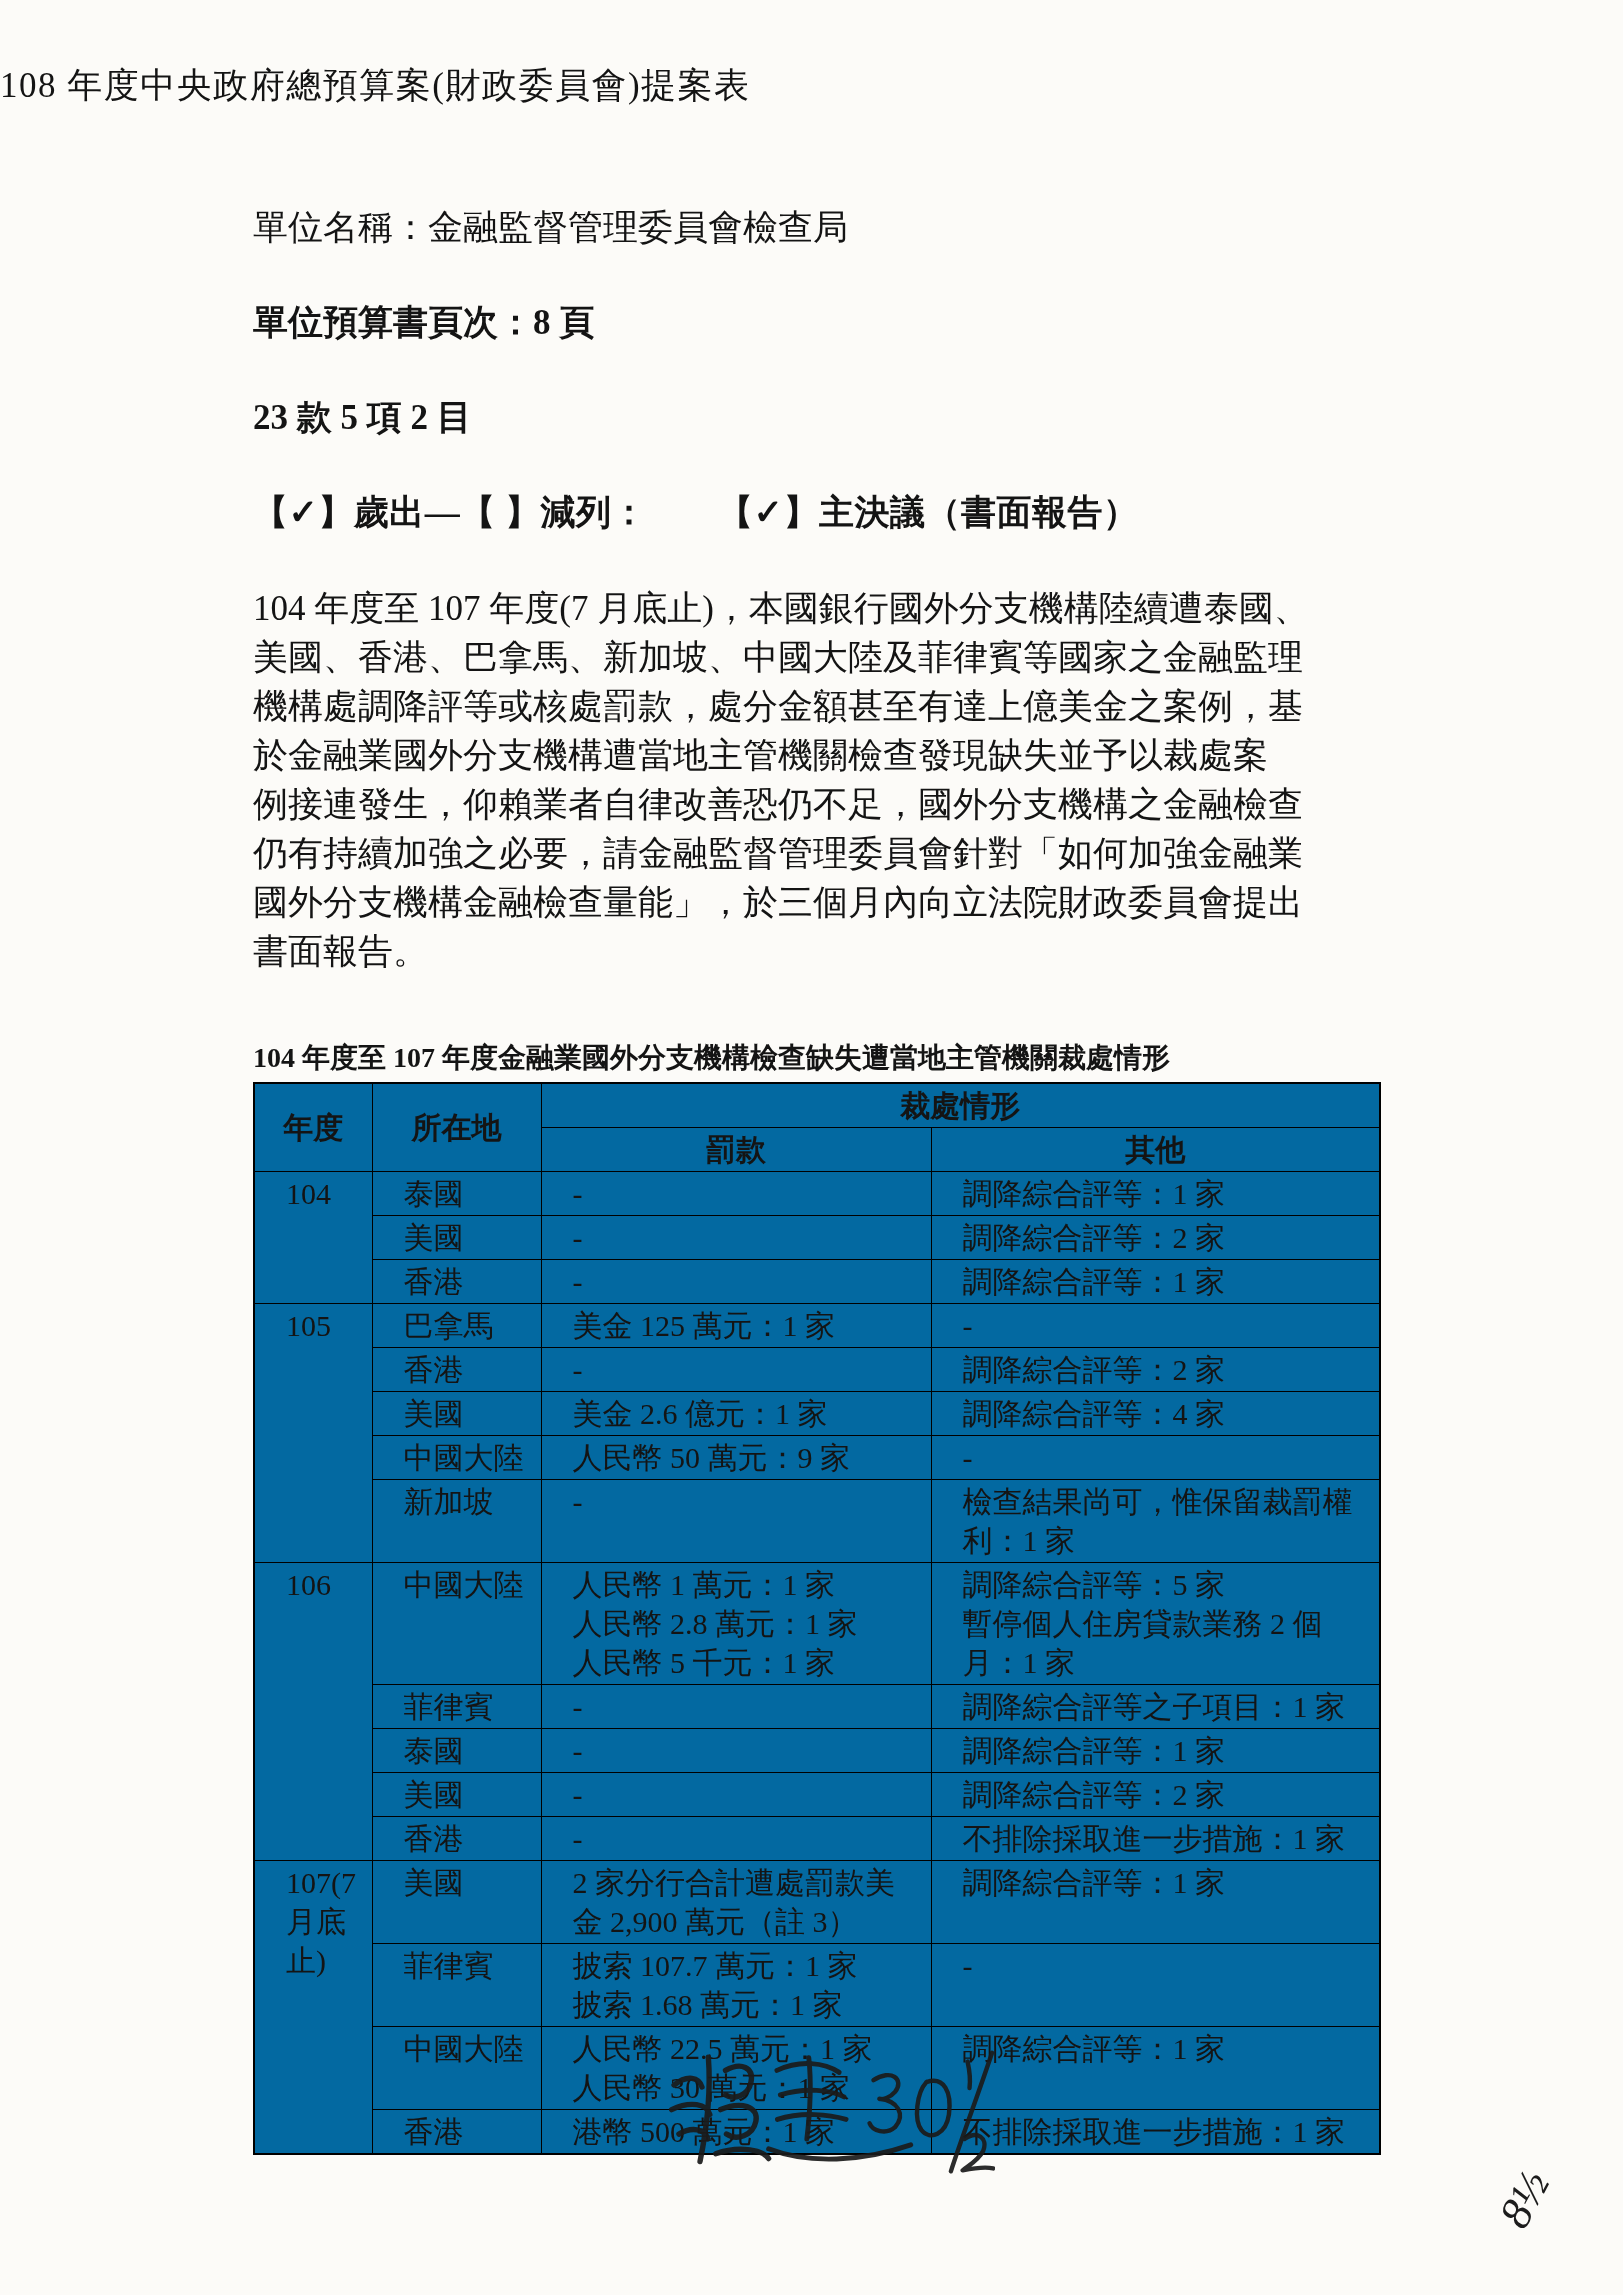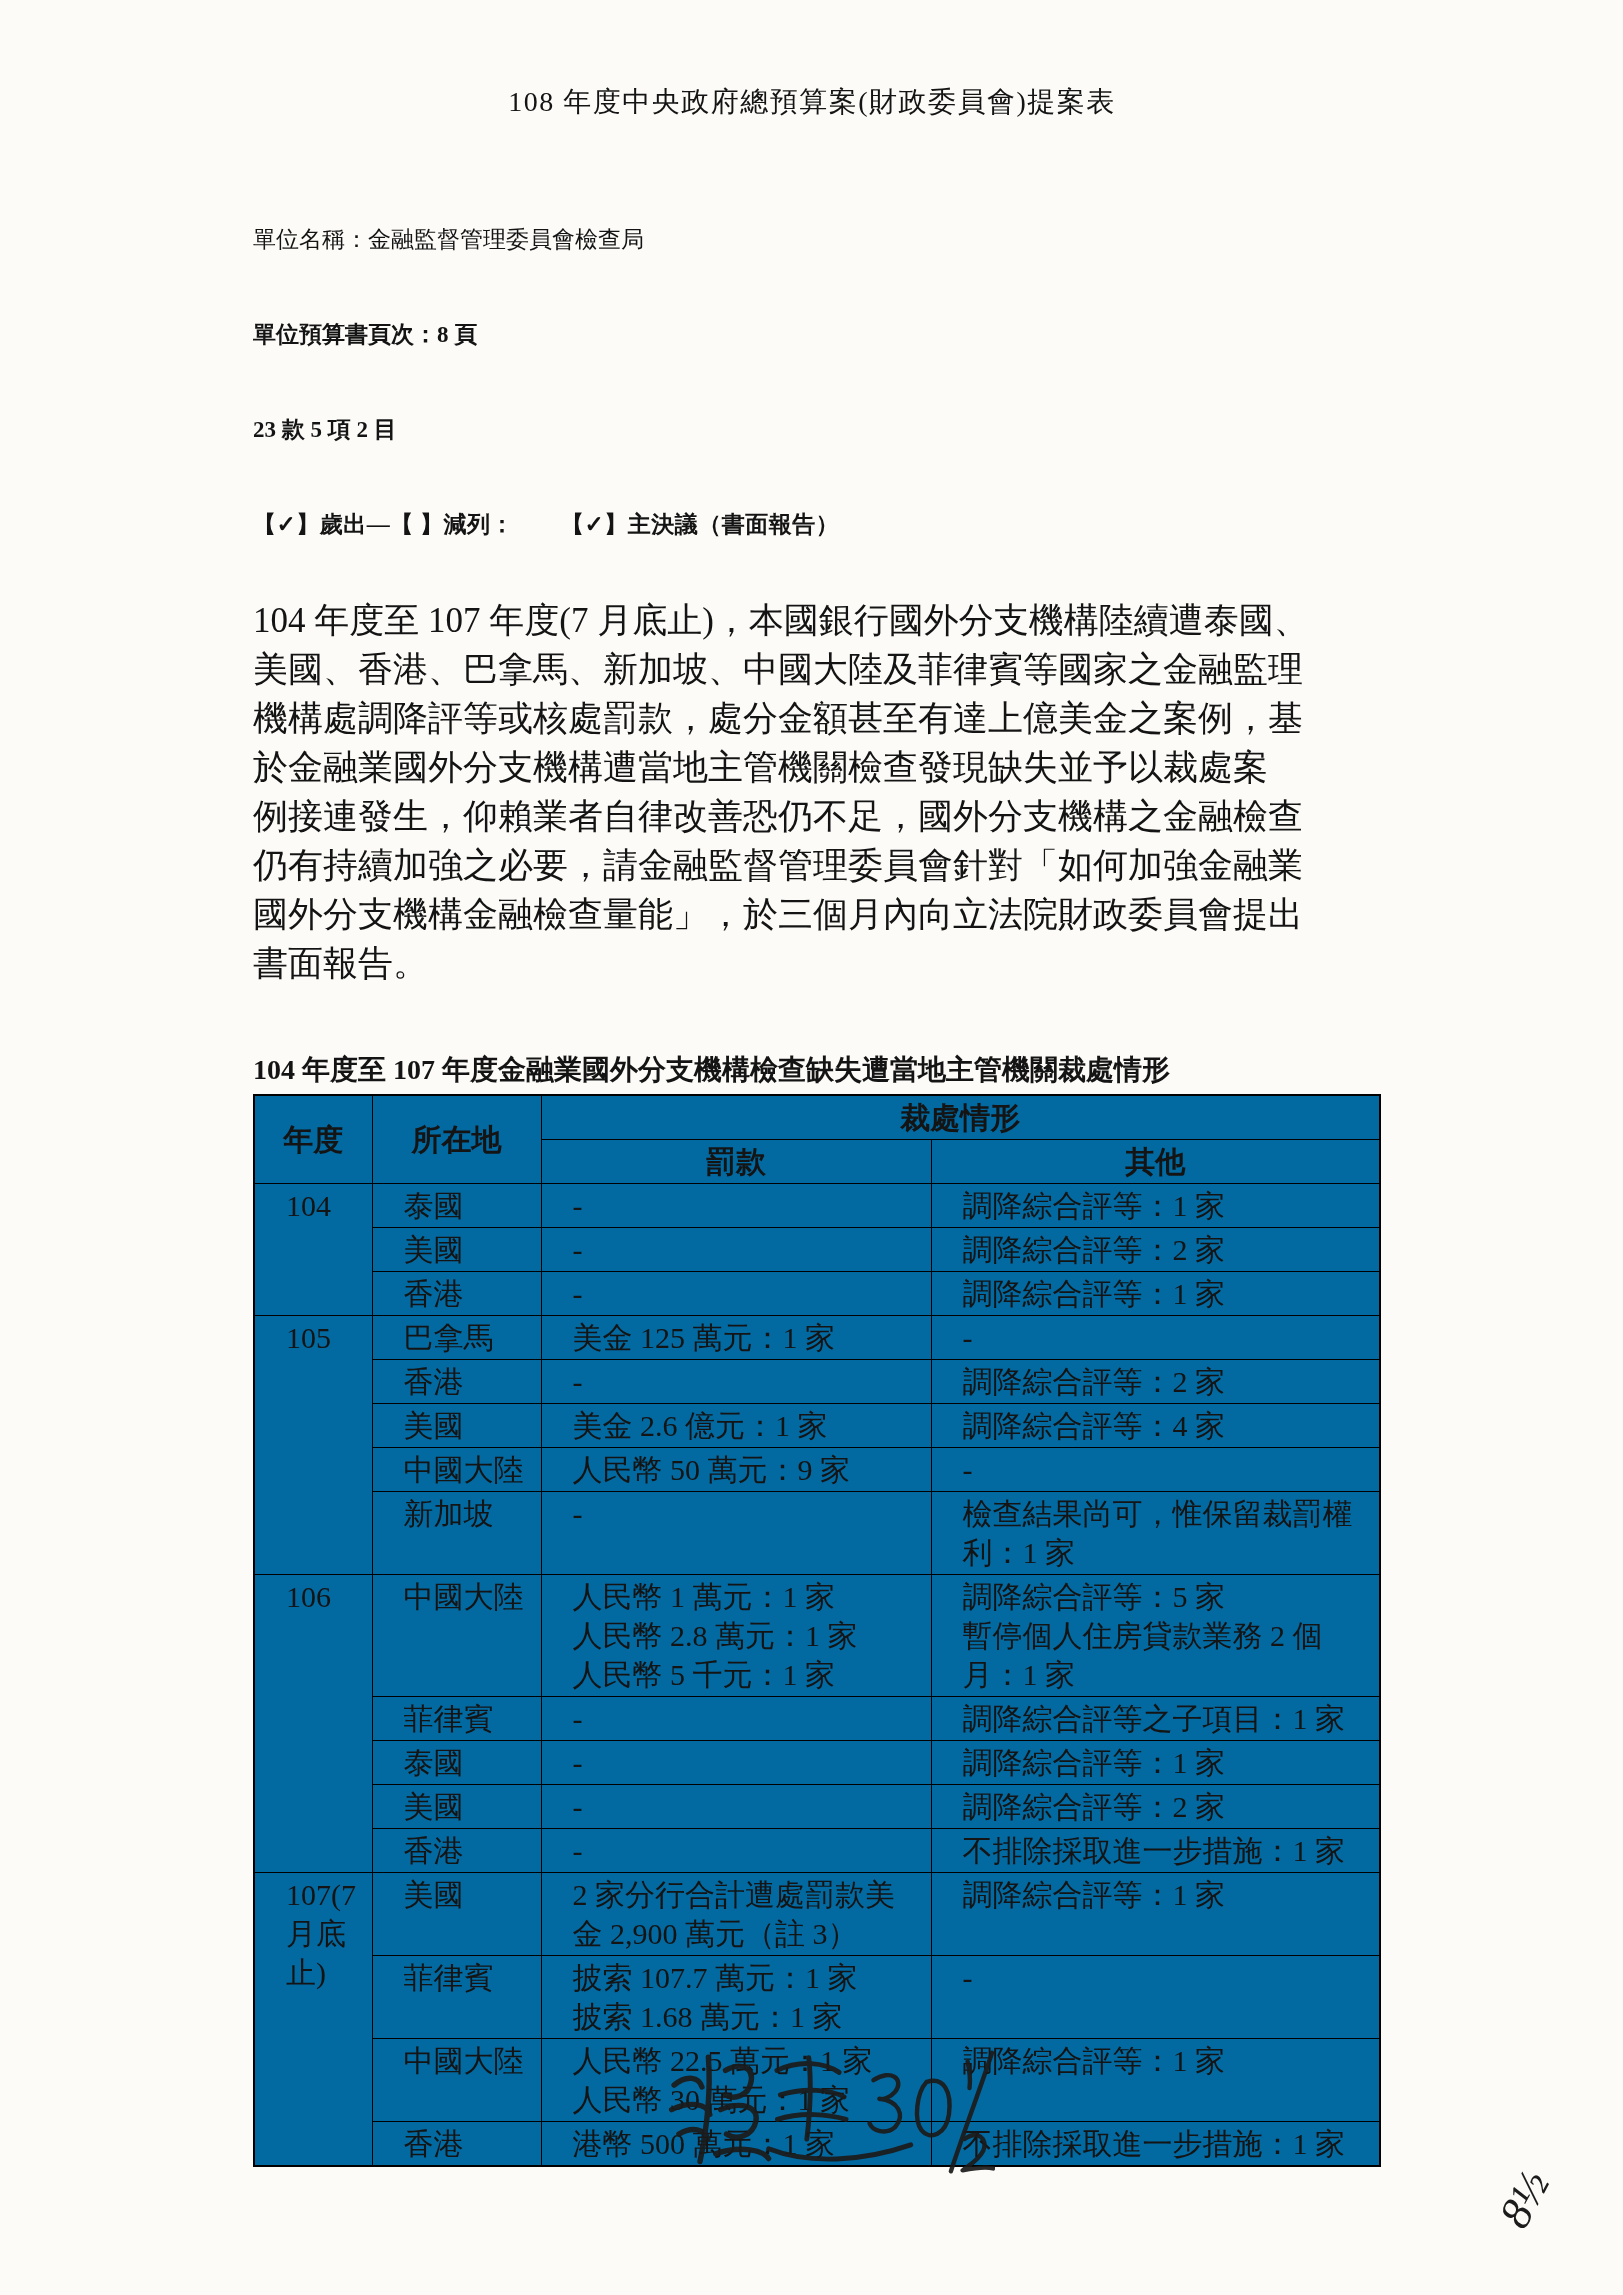--- a/index.html
+++ b/index.html
@@ -9,29 +9,28 @@
     color:#141414;
     background:#f6f5f1;
   }
   .page {
     position:relative;
     width:1624px; height:2295px;
     background:#fcfbf8;
     overflow:hidden;
   }
   .doc-title {
-    padding-top:83px;
-    text-align:center;
-    font-size:28px;
+    padding-top:62px;
+    font-size:35px;
     font-weight:400;
     letter-spacing:1.5px;
   }
   .meta {
     margin:91px 0 0 253px;
-    font-size:23px;
+    font-size:35px;
     line-height:55px;
   }
   .meta-line { white-space:pre-line; }
   .meta-line.bold { font-weight:700;margin-top:40px; }
   .checkline { letter-spacing:0.5px; }
   .body-text {
     margin:44px 231px 8px 253px;
     font-size:35px;
     line-height:49px;
     white-space:pre-line;

